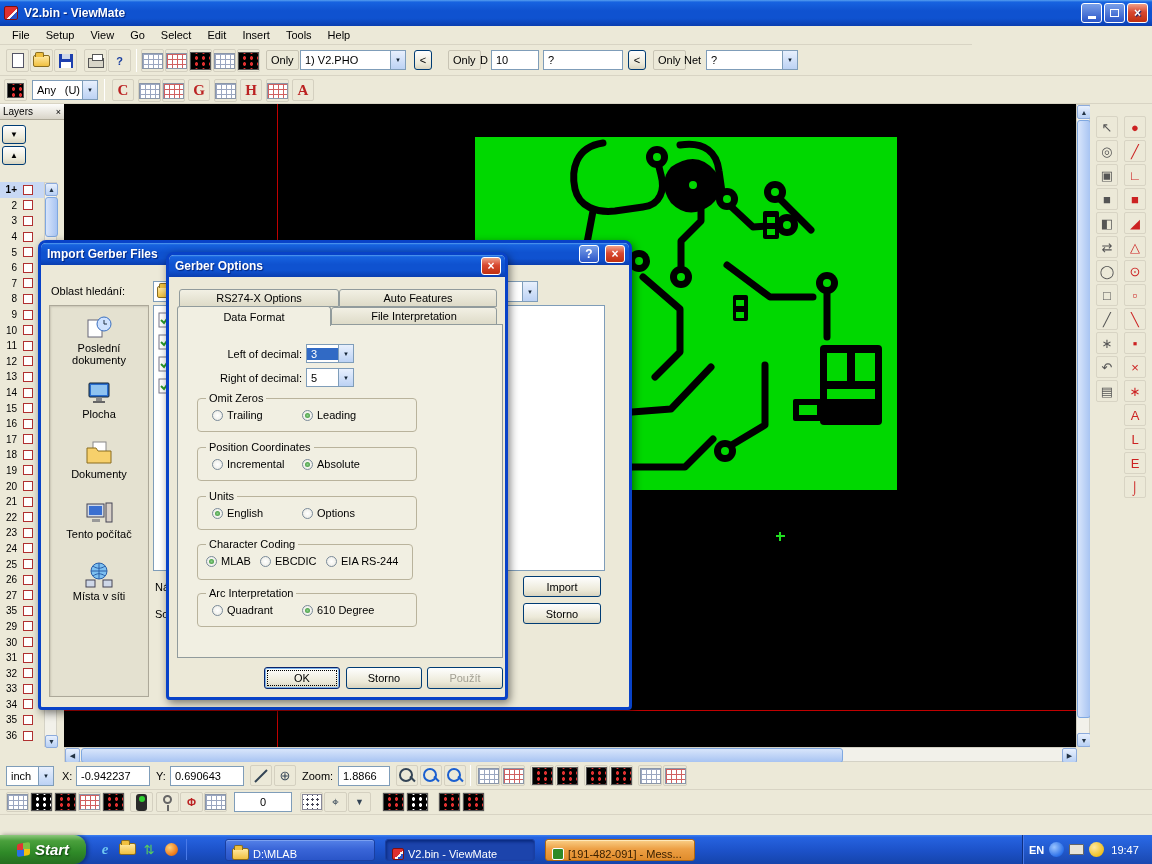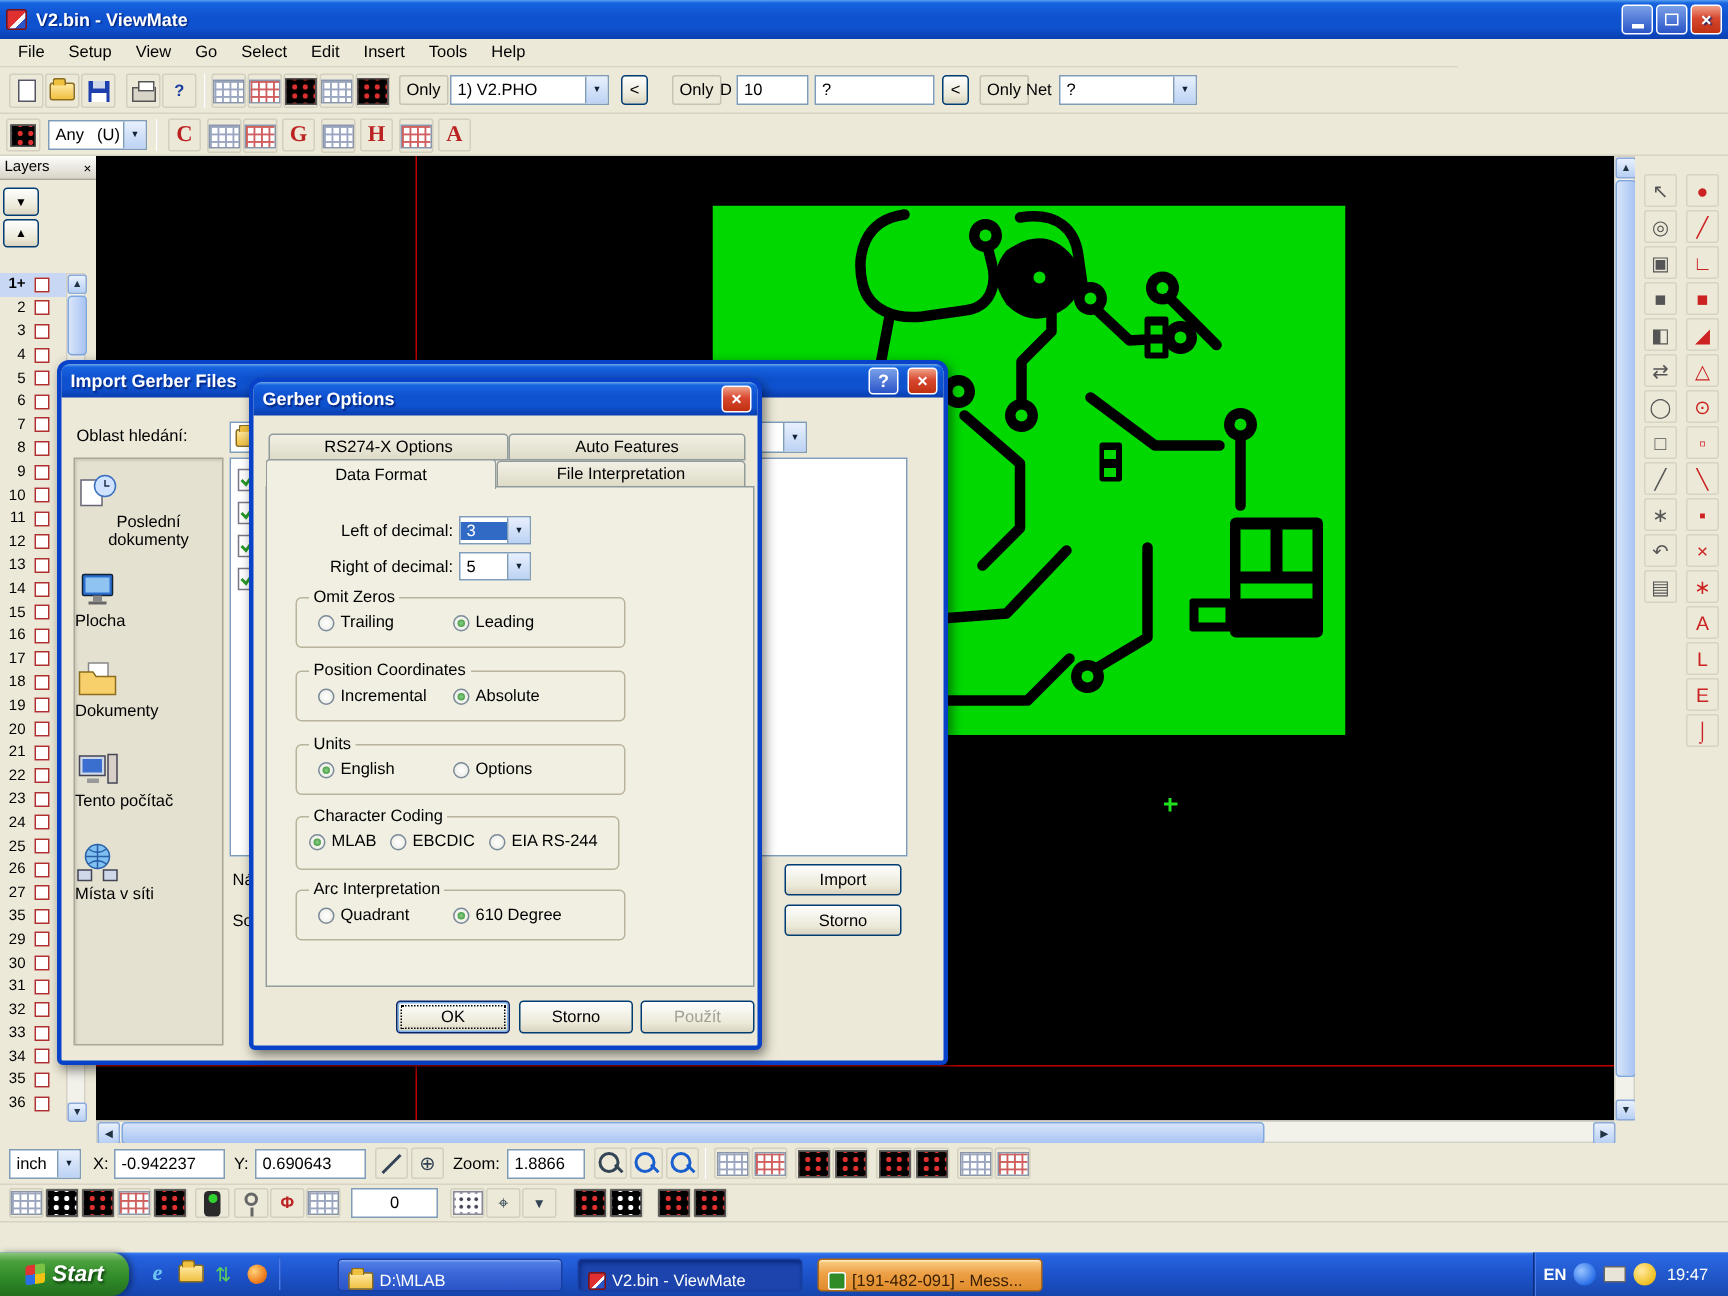--- a/index.html
+++ b/index.html
@@ -63,21 +63,21 @@
 .imag::after{content:"";position:absolute;left:11px;top:11px;width:7px;height:2px;background:#345;transform:rotate(45deg)}
 .imag.blue::before{border-color:#1a5fd0}
 .imag.blue::after{background:#1a5fd0}
 .itl{width:11px;height:17px;background:#2a2a2a;border-radius:3px;position:relative}
 .itl::after{content:"";position:absolute;left:2.5px;top:2px;width:6px;height:6px;border-radius:50%;background:#30d030}
 .ilamp{width:9px;height:9px;border:2px solid #666;border-radius:50%;position:relative;margin-bottom:6px}
 .ilamp::after{content:"";position:absolute;left:1.5px;top:8px;width:2px;height:6px;background:#666}
 .iapp{width:14px;height:14px;background:linear-gradient(135deg,#e03030 55%,#f8f8f8 55%,#f8f8f8 70%,#2a55c8 70%);border:1px solid #801010;border-radius:2px}
 .ltr{position:absolute;width:22px;height:22px;display:flex;align-items:center;justify-content:center;color:#b22;font-family:"Liberation Serif",serif;font-weight:bold;font-size:15px;border:1px solid #d4d0c0;border-radius:2px}
 .sep{position:absolute;width:1px;background:#c4c0b0;border-right:1px solid #fff}
-.place{position:absolute;left:0;width:100%;display:flex;flex-direction:column;align-items:flex-start;gap:2px}
+.place{position:absolute;left:0;width:100%;display:flex;flex-direction:column;align-items:center;gap:2px}
 .plc-lbl{text-align:center;font-size:11px;line-height:12px}
 .task-btn{position:absolute;top:4px;height:22px;border-radius:3px;display:flex;align-items:flex-end;gap:4px;padding:0 6px;color:#fff;font-size:11px;overflow:hidden;white-space:nowrap;background:linear-gradient(180deg,#5582e8,#3a66d8 45%,#2a55c8);border:1px solid #1a3fa0;box-shadow:inset 0 1px 0 #7aa0f0}
 .task-btn.active{background:#1c44ac;box-shadow:inset 1px 2px 3px #0a2a80}
 .task-btn.alert{background:linear-gradient(180deg,#fad088,#eda045 45%,#e08c2c);border-color:#b06810;color:#3a2000;box-shadow:inset 0 1px 0 #ffe8b8}
 .tray-ico{width:15px;height:15px;border-radius:50%;flex:0 0 auto}
 .ql{width:18px;height:18px;display:flex;align-items:center;justify-content:center}
 .grid-dots{width:20px;height:16px;border:1px solid #889;background:#fff;background-image:radial-gradient(circle,#445 1px,transparent 1.4px);background-size:5px 5px;background-position:2px 2px}
 svg{display:block}
 </style>
 </head>

